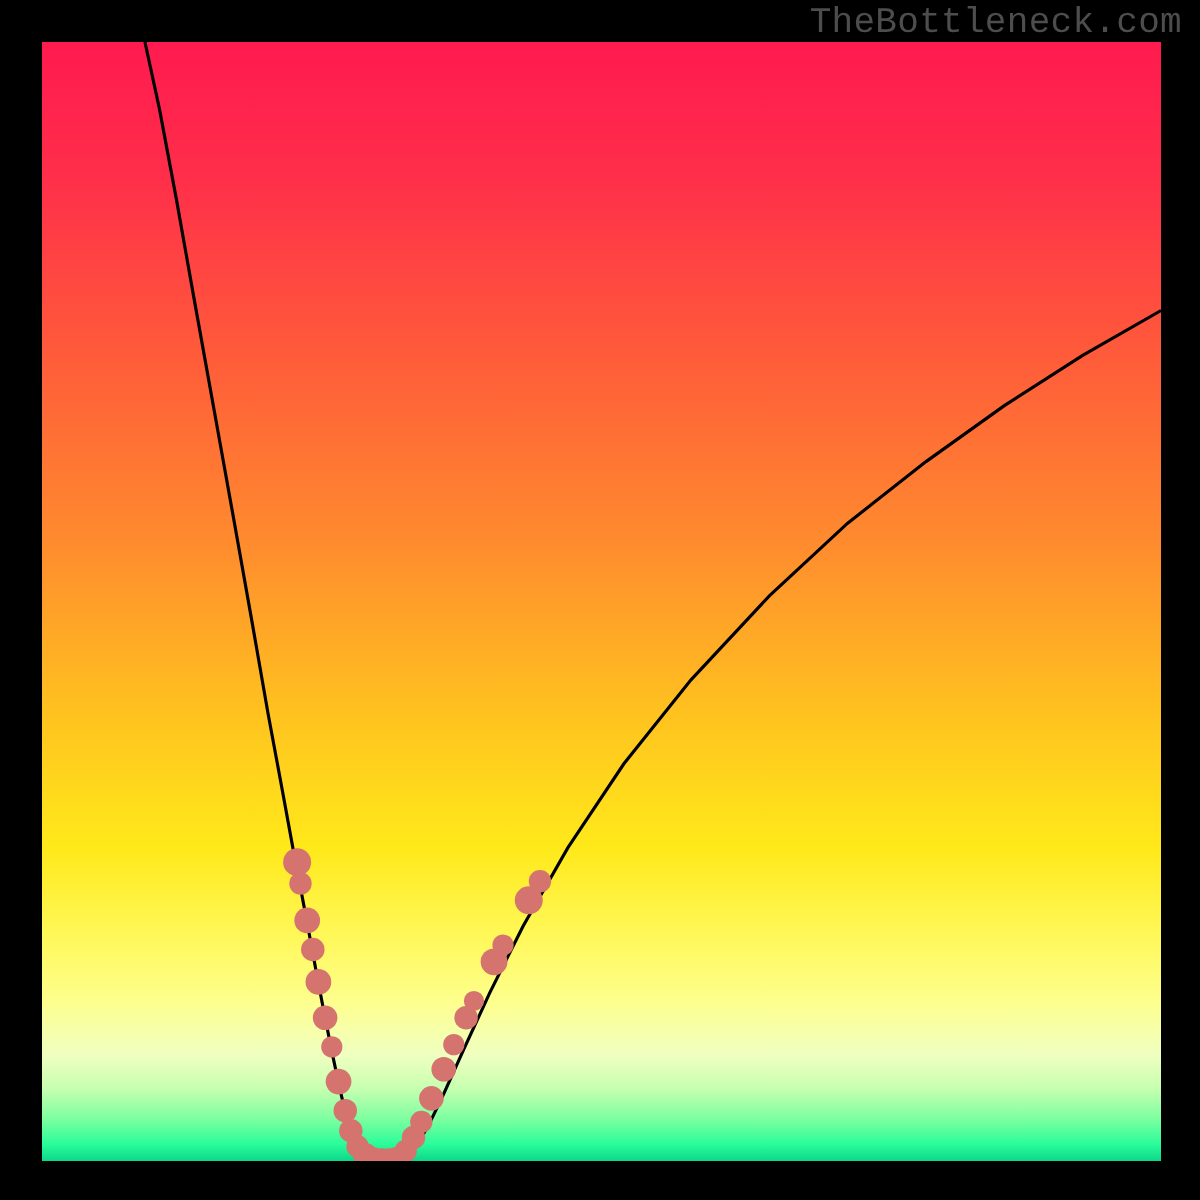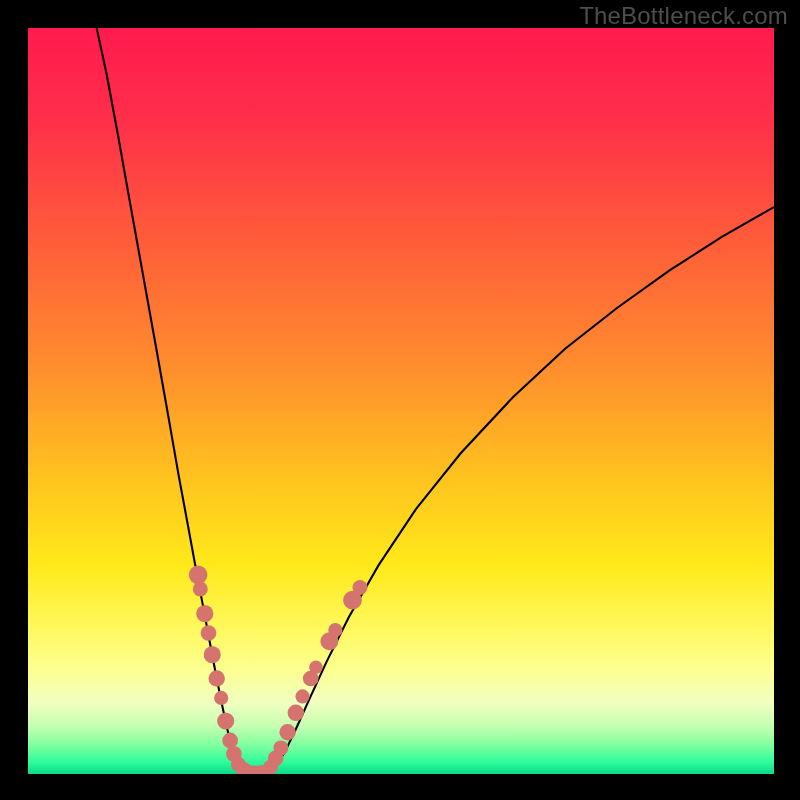--- a/index.html
+++ b/index.html
@@ -9,20 +9,21 @@
     height: 800px;
     background: #000;
     font-family: Arial, Helvetica, sans-serif;
     overflow: hidden;
   }
   .frame {
     position: relative;
     width: 800px;
     height: 590px;
     background: #000;
+    font-family: Liberation Mono, monospace;
   }
   .watermark {
     position: absolute;
     top: 2px;
     right: 12px;
     color: #4d4d4d;
     font-size: 24px;
     font-weight: 500;
     letter-spacing: 0.2px;
     z-index: 5;

